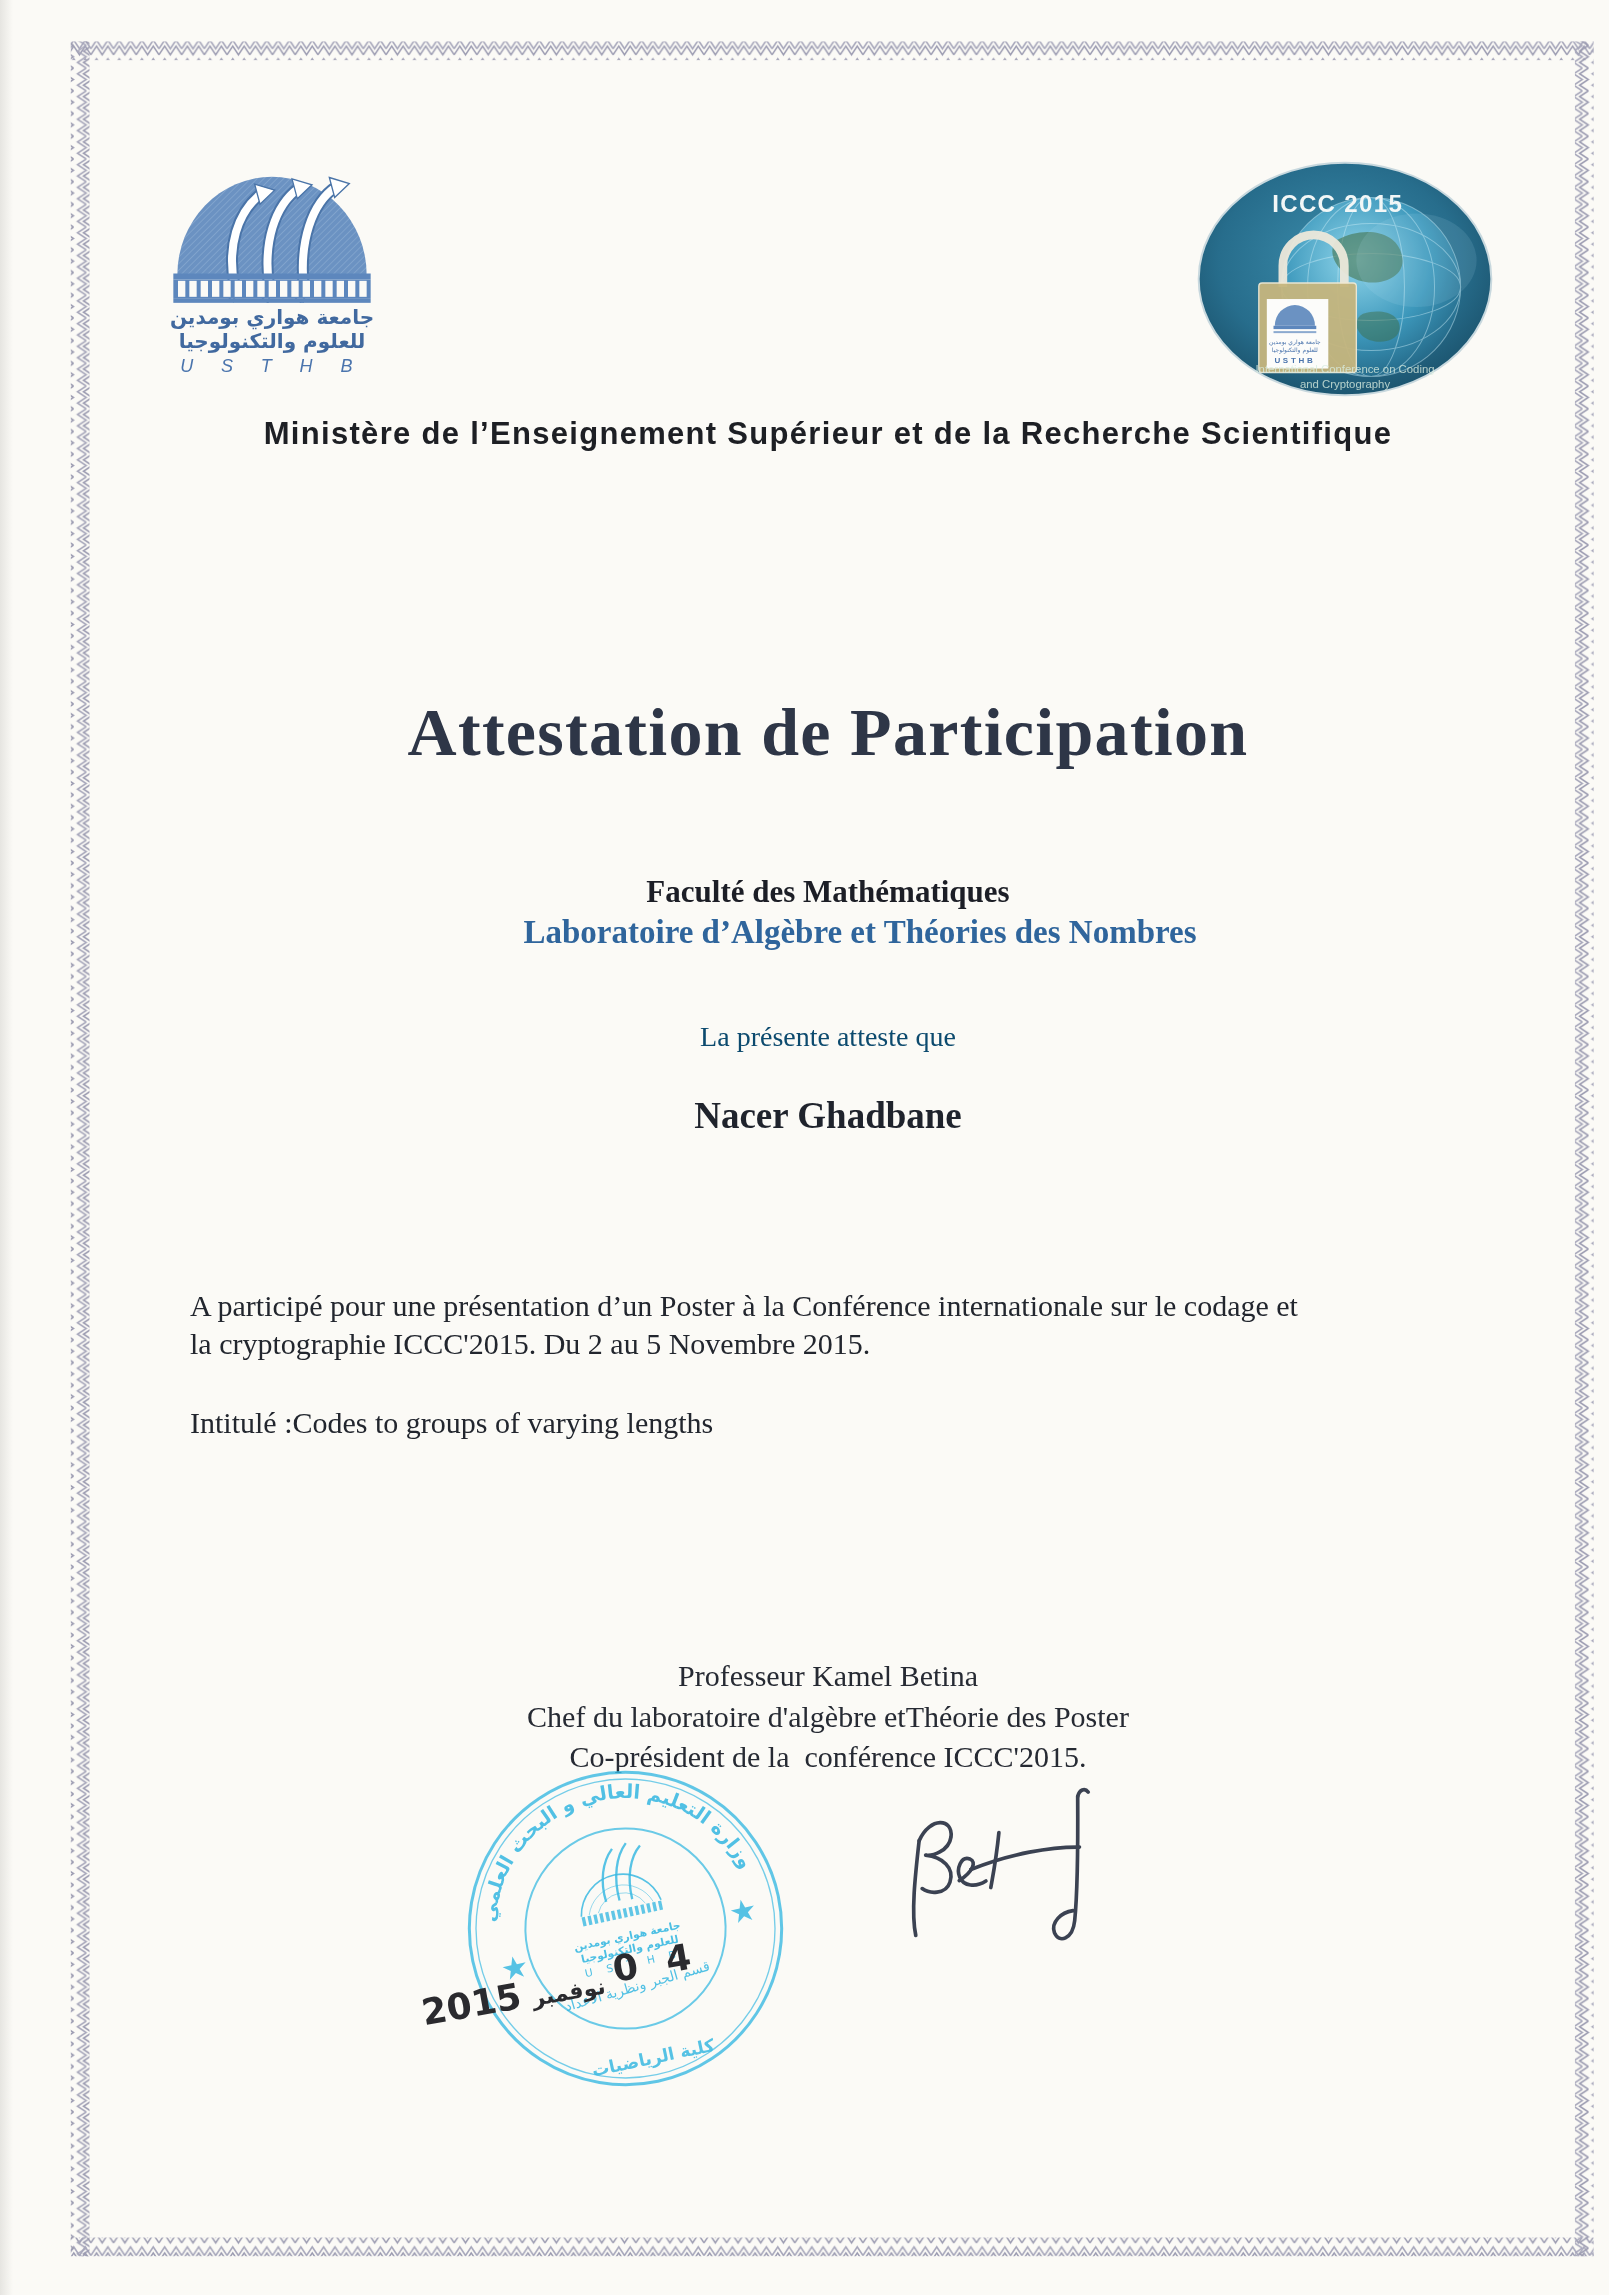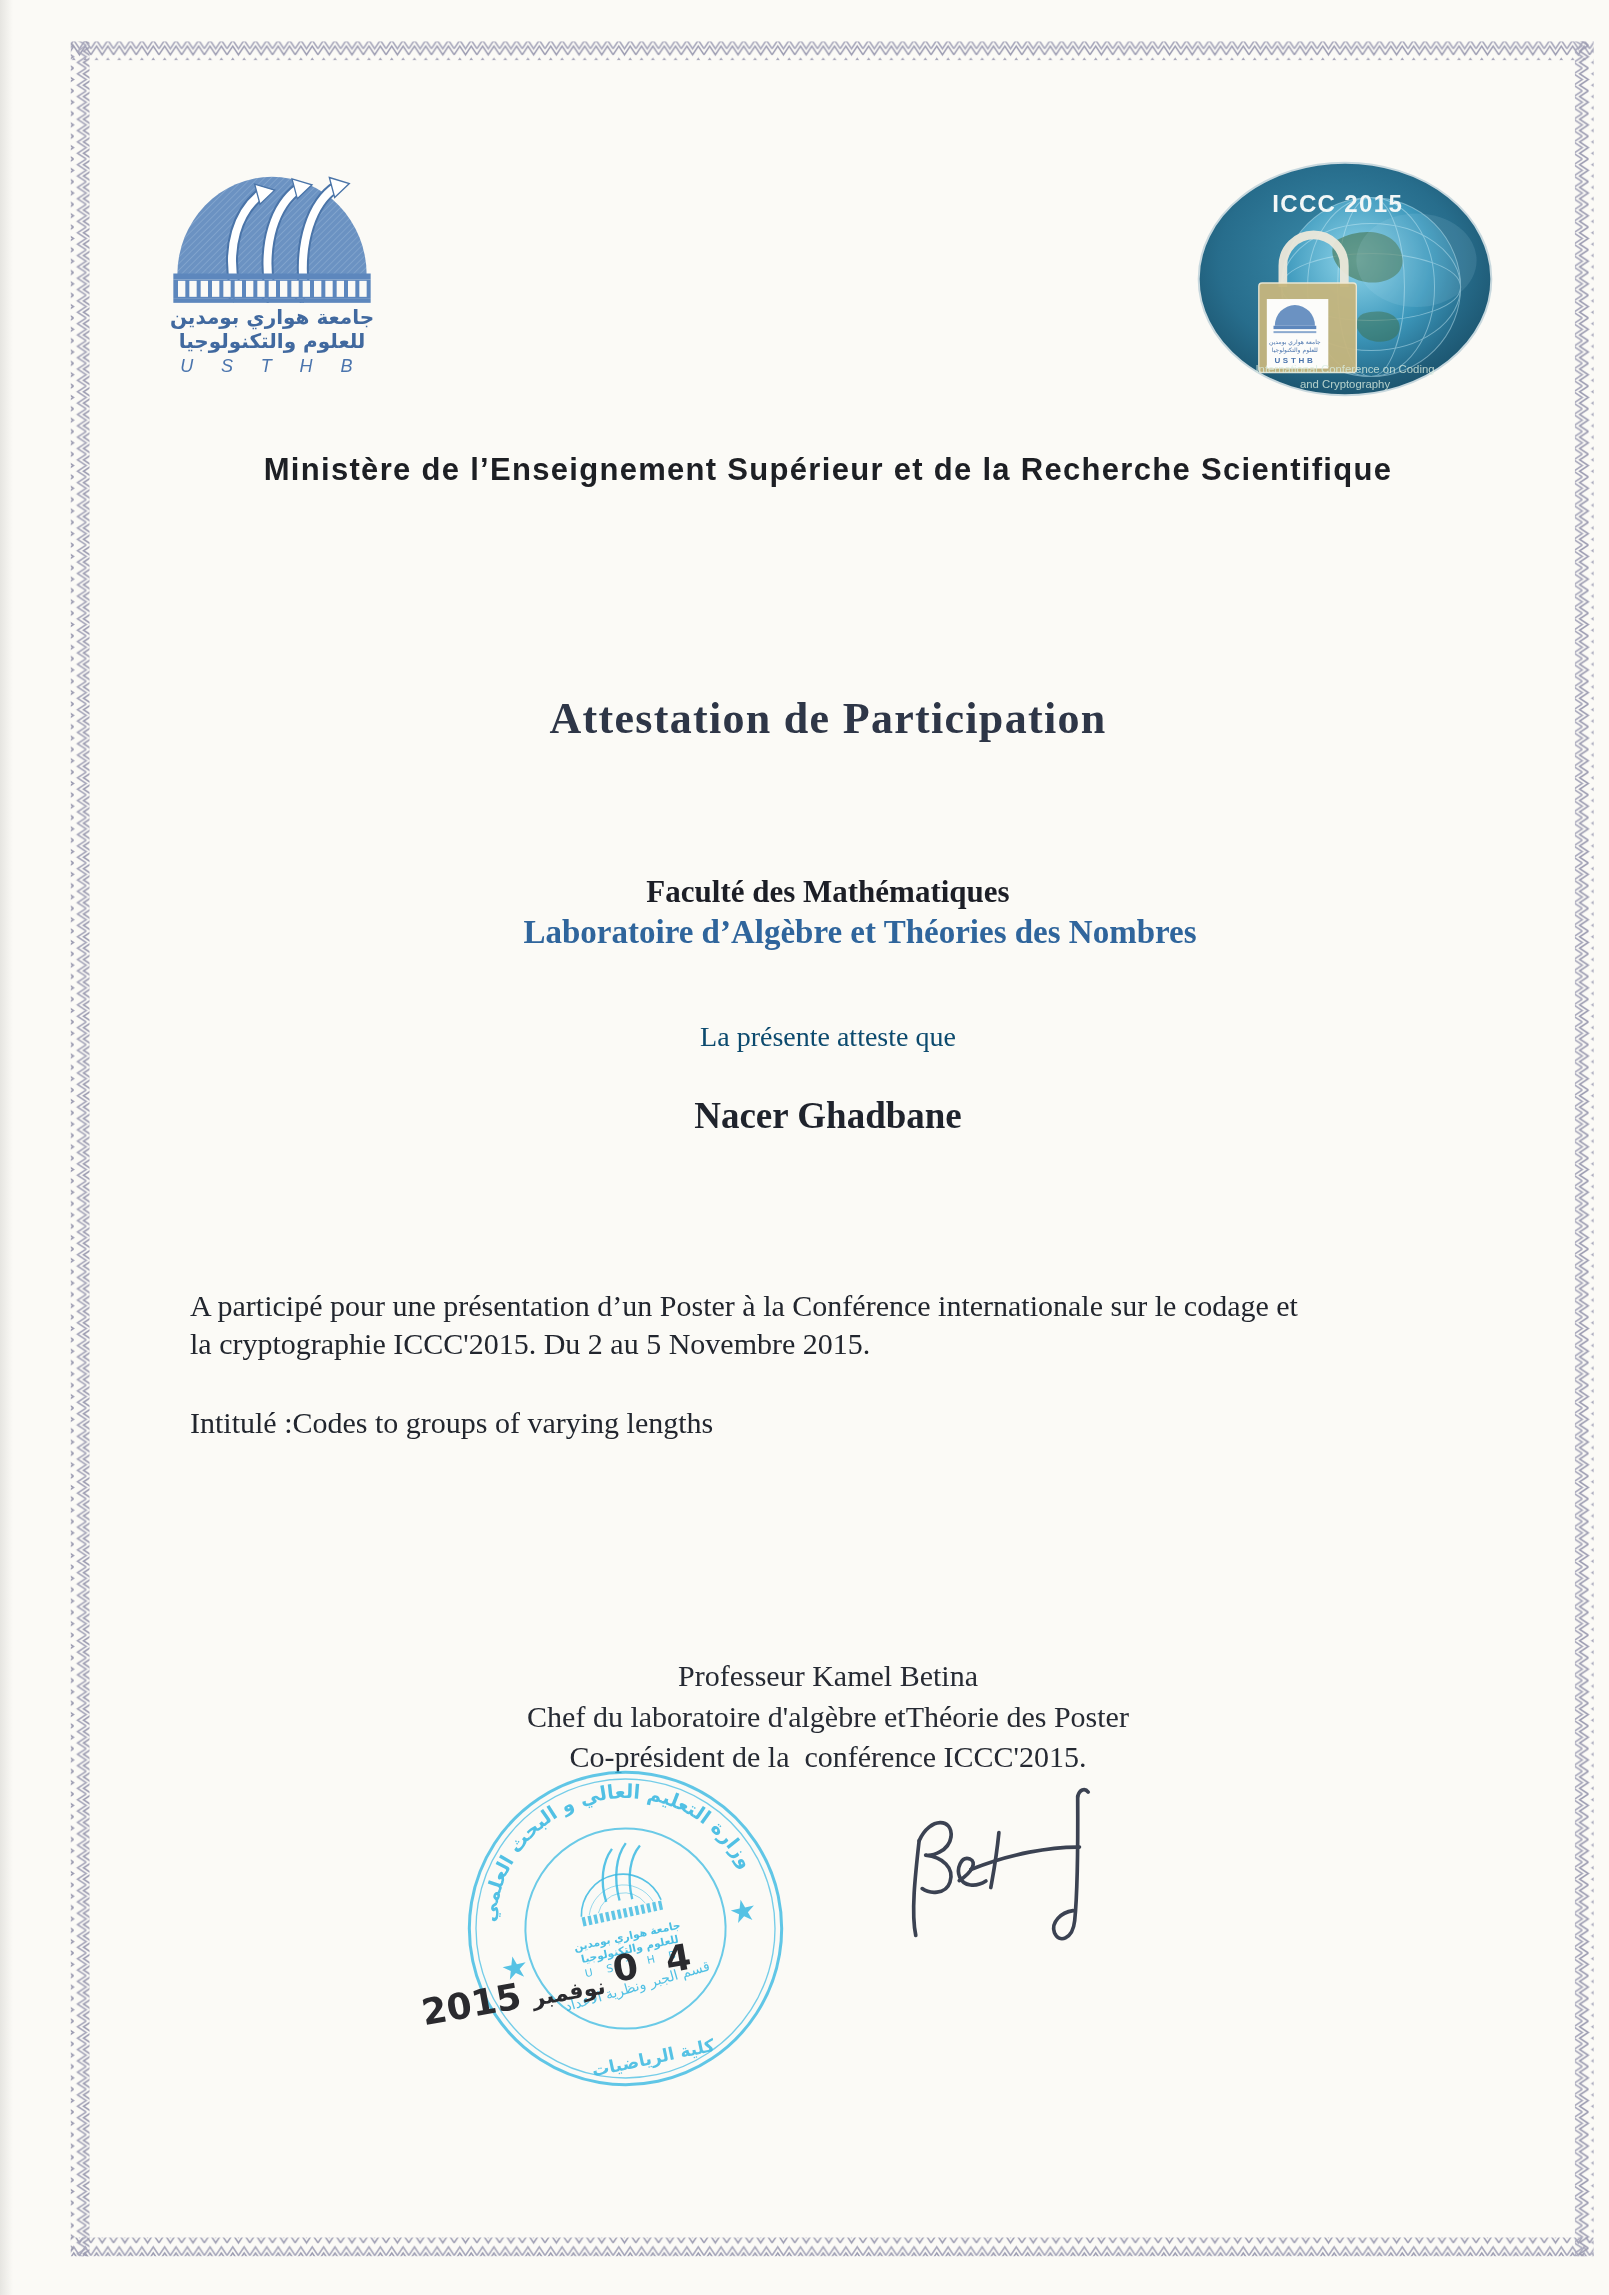--- a/index.html
+++ b/index.html
@@ -1,28 +1,28 @@
 <!DOCTYPE html>
 <html style="font-size:10.7px"><head>
 <meta charset="utf-8">
 <style>
   html,body{margin:0;padding:0;width:1609px;height:2295px;background:#fbfaf6;}
   .page{position:absolute;left:0;top:0;width:1609px;height:2295px;background:#fbfaf6;overflow:hidden;
         font-family:"Liberation Serif","DejaVu Serif",serif;color:#22262e;}
   .abs{position:absolute;}
   .center{left:828px;transform:translateX(-50%);white-space:pre;text-align:center;}
-  .sans{font-family:"Liberation Sans","DejaVu Sans",sans-serif;margin-top:36px;}
+  .sans{font-family:"Liberation Sans","DejaVu Sans",sans-serif;}
   .arabic{font-family:"DejaVu Sans",sans-serif;direction:rtl;}
 
   .edge-shade{left:0;top:0;width:13.4px;height:2295px;
       background:linear-gradient(90deg,#e6e5e1,rgba(230,229,225,0));}
 
   .ministry{top:416px;font-weight:bold;font-size:31px;letter-spacing:1.3px;color:#1d1f24;}
   .university{top:486px;font-weight:bold;font-size:31px;letter-spacing:1.3px;color:#1d1f24;}
-  .cert-title{top:693px;font-weight:bold;font-size:44px;letter-spacing:1.3px;color:#2e3647;}
+  .cert-title{top:693px;font-weight:bold;font-size:68px;letter-spacing:1.3px;color:#2e3647;}
   .faculty{top:874px;font-weight:bold;font-size:31px;color:#1c1e26;}
   .laboratory{top:914px;font-weight:bold;font-size:33px;color:#2f659c;margin-left:32px;}
   .attest{top:1021px;font-size:28px;color:#0c4a6e;font-family:Liberation Serif, serif;}
   .recipient{top:1094px;font-weight:bold;font-size:37px;color:#1f232c;}
   .bodyline{left:190px;font-size:30px;color:#22262e;white-space:pre;margin-top:18px;}
   .pline1{top:1271px;}
   .pline2{top:1309px;}
   .subject{top:1388px;text-align:center;}
   .sigline{font-size:30px;color:#262a33;}
   .sig1{top:1659px;}

